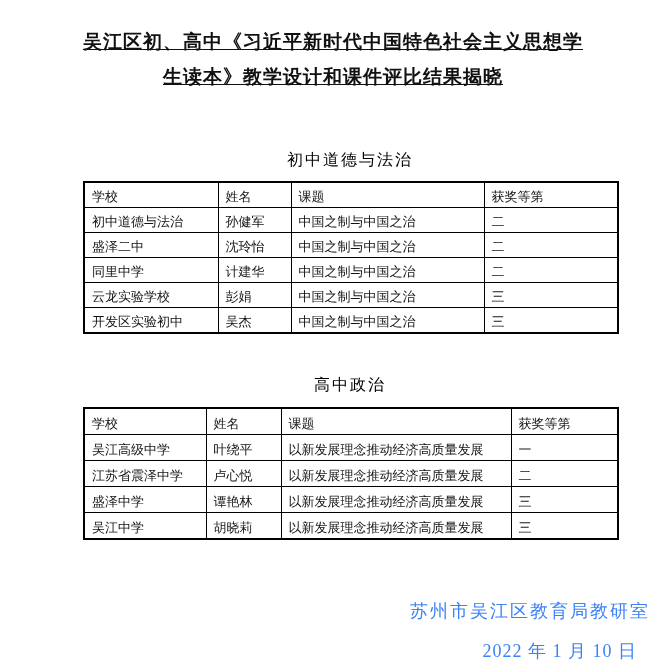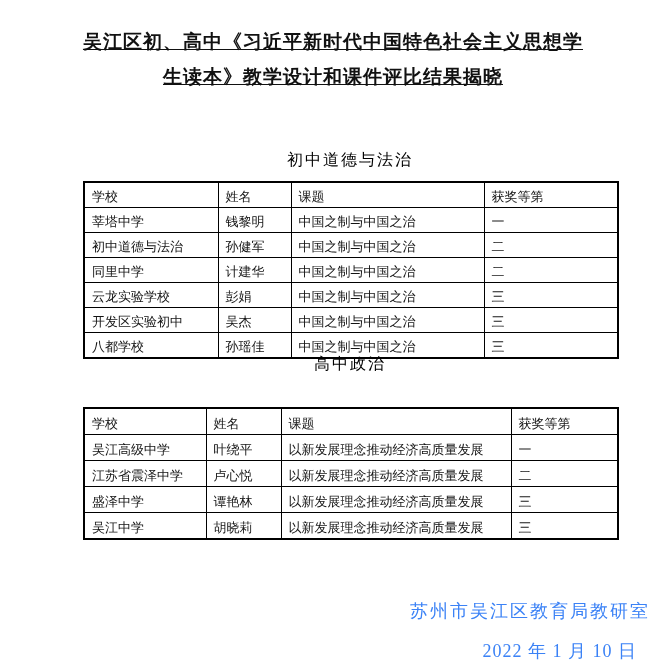--- a/index.html
+++ b/index.html
@@ -22,21 +22,21 @@
     text-decoration:underline;
   }
   .section-heading{
     position:absolute;left:83px;width:534px;
     text-align:center;
     font-size:16px;
     letter-spacing:2px;
     color:#000000;
   }
   .heading-junior{top:150px;}
-  .heading-senior{top:354px;}
+  .heading-senior{top:375px;}
   table.results{
     position:absolute;left:83px;
     border-collapse:collapse;
     table-layout:fixed;
     font-size:13px;
     color:#141414;
     border:2px solid #000;
   }
   .table-junior{top:181px;width:534px;}
   .table-senior{top:407px;width:534px;}
@@ -81,52 +81,46 @@
       <col class="c4">
     </colgroup>
   <tbody>
     <tr>
       <td>学校</td>
       <td>姓名</td>
       <td>课题</td>
       <td>获奖等第</td>
     </tr>
     <tr>
-      <td>莘塔中学</td>
-      <td>钱黎明</td>
+      <td>初中道德与法治</td>
+      <td>孙健军</td>
       <td>中国之制与中国之治</td>
-      <td>一</td>
+      <td>二</td>
     </tr>
     <tr>
-      <td>初中道德与法治</td>
-      <td>孙健军</td>
+      <td>盛泽二中</td>
+      <td>沈玲怡</td>
       <td>中国之制与中国之治</td>
       <td>二</td>
     </tr>
     <tr>
       <td>同里中学</td>
       <td>计建华</td>
       <td>中国之制与中国之治</td>
       <td>二</td>
     </tr>
     <tr>
       <td>云龙实验学校</td>
       <td>彭娟</td>
       <td>中国之制与中国之治</td>
       <td>三</td>
     </tr>
     <tr>
       <td>开发区实验初中</td>
       <td>吴杰</td>
-      <td>中国之制与中国之治</td>
-      <td>三</td>
-    </tr>
-    <tr>
-      <td>八都学校</td>
-      <td>孙瑶佳</td>
       <td>中国之制与中国之治</td>
       <td>三</td>
     </tr>
   </tbody>
 </table>
 
 <div class="section-heading heading-senior">高中政治</div>
 
 <table class="results table-senior">
   <colgroup>

